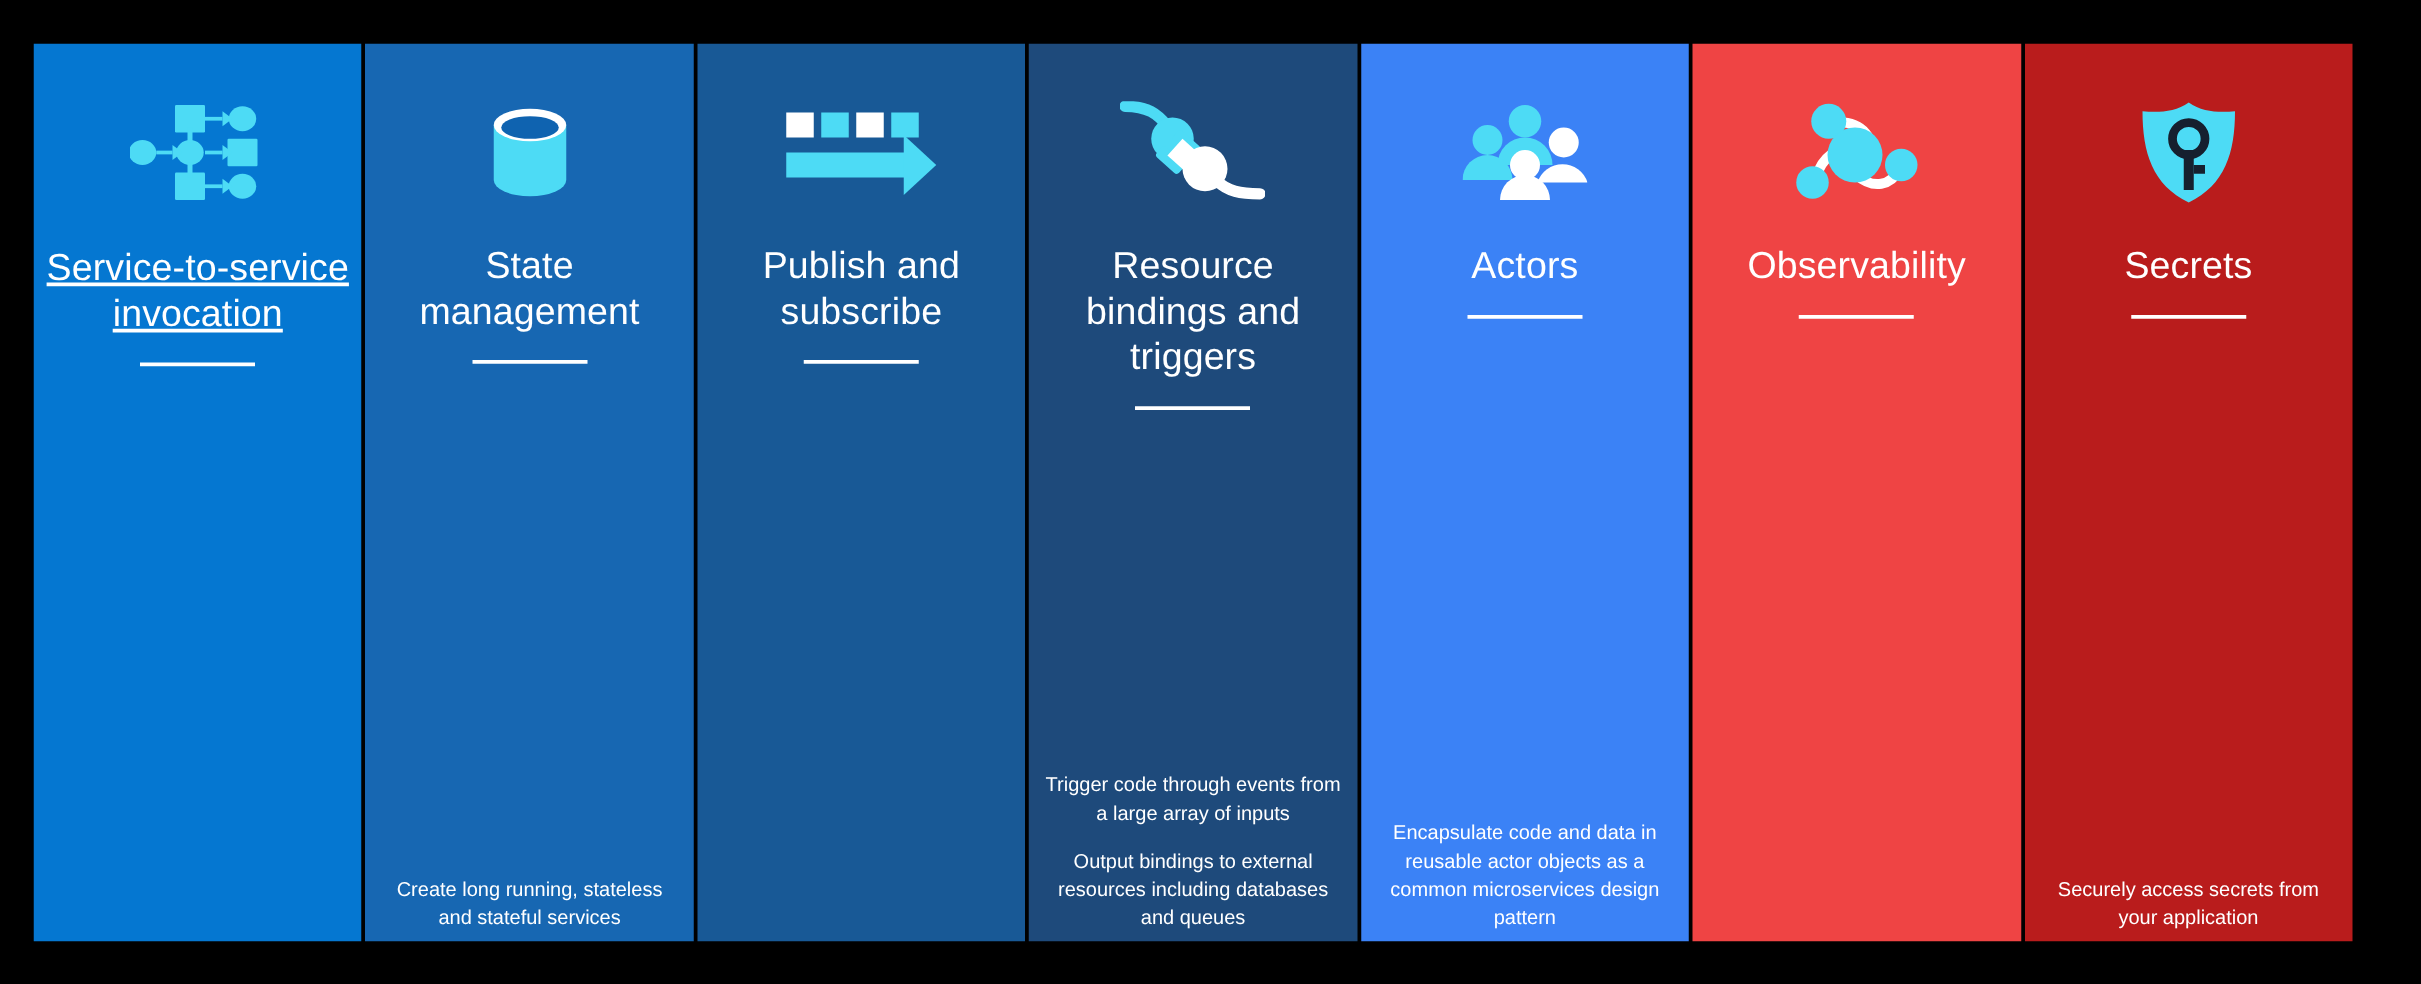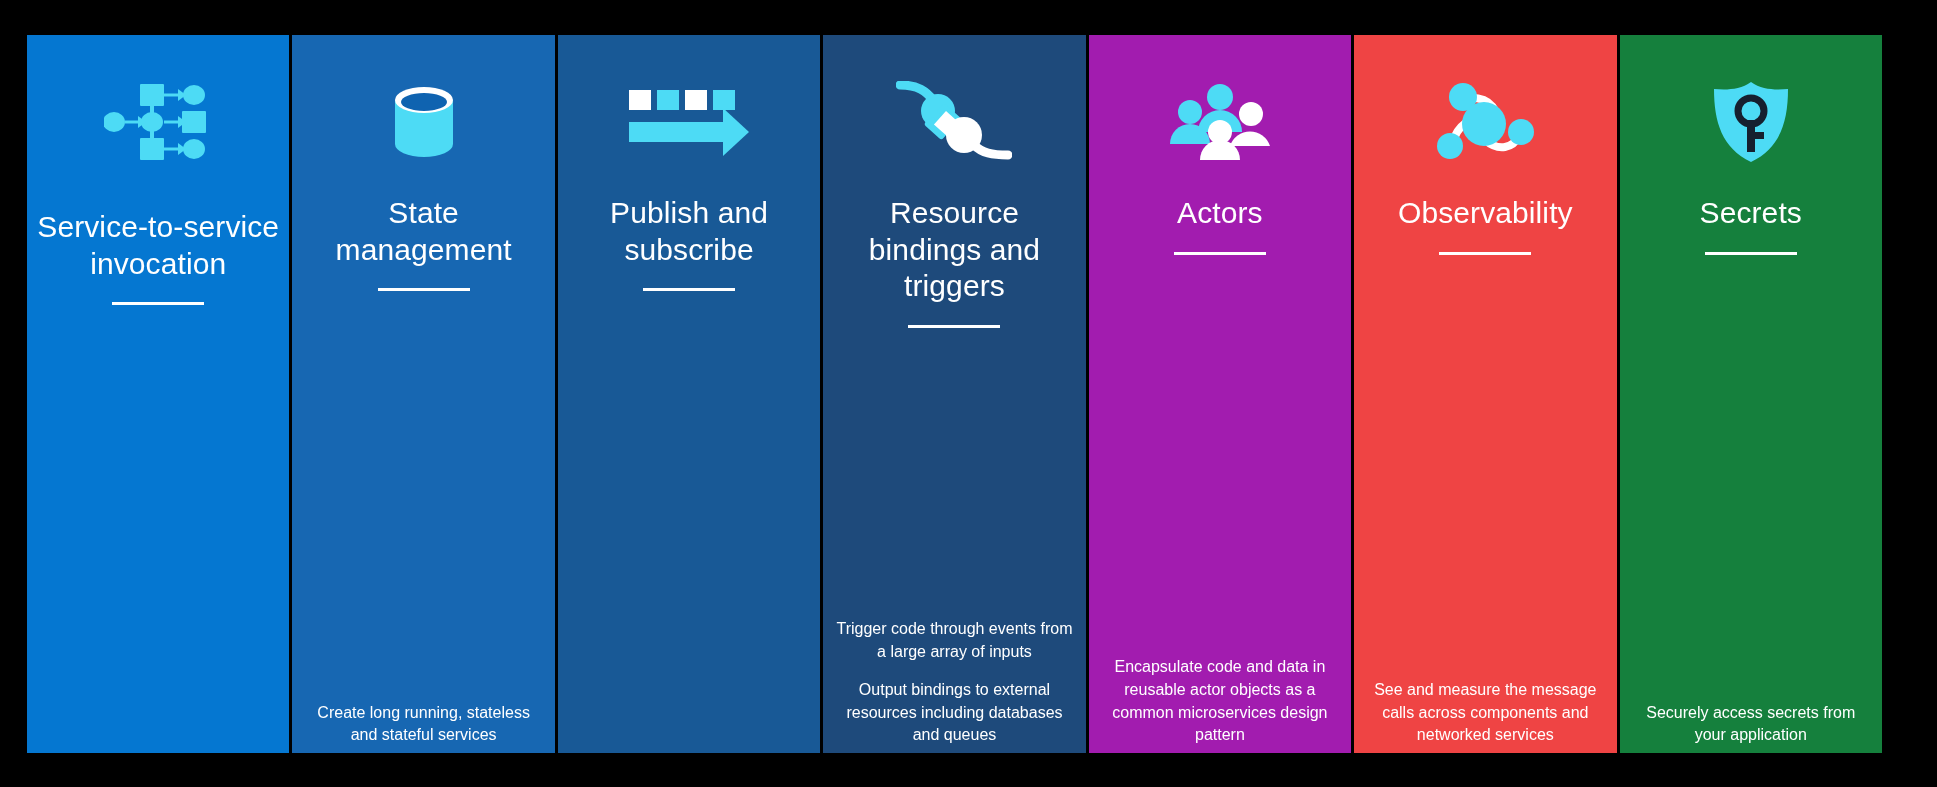--- a/index.html
+++ b/index.html
@@ -70,21 +70,21 @@
   .card-desc p {
     color: #ffffff;
     font-size: 16px;
     line-height: 1.42;
     text-align: center;
     font-weight: 400;
   }
   .card-desc p + p { margin-top: 15px; }
 
   
-  .col-1 .card-title { margin-top: 14px; }
+  .col-1 .card-title { margin-top: 2px; text-decoration: underline; }
   .col-2 .card-title { margin-top: 0px; }
 </style>
 </head>
 <body style="background: rgb(0, 0, 0);">
 
 <div id="board">
 
   <div class="column col-1" style="background: rgb(5, 119, 209);">
     <div class="icon-wrap">
       <svg width="108" height="84" viewBox="0 0 108 84" aria-hidden="true">
@@ -168,21 +168,21 @@
     <div class="card-title">Resource bindings and triggers</div>
     <div class="divider-wrap">
       <div class="divider"></div>
     </div>
     <div class="card-desc">
       <p>Trigger code through events from a large array of inputs</p>
       <p>Output bindings to external resources including databases and queues</p>
     </div>
   </div>
 
-  <div class="column col-5" style="background: #a21caf; align-items: flex-end;">
+  <div class="column col-5" style="background: #3b82f6; align-items: flex-end;">
     <div class="icon-wrap">
       <svg width="100" height="76" viewBox="0 0 100 76" aria-hidden="true">
         <circle cx="50" cy="13" r="13" fill="#4DDBF5"></circle>
         <path d="M28 48 A22 22 0 0 1 72 48 Z" fill="#4DDBF5"></path>
         <circle cx="20" cy="28" r="12" fill="#4DDBF5"></circle>
         <path d="M0 60 A20 20 0 0 1 40 60 Z" fill="#4DDBF5"></path>
         <circle cx="81" cy="30" r="12" fill="#ffffff"></circle>
         <path d="M60 62 A21 21 0 0 1 100 62 Z" fill="#ffffff"></path>
         <circle cx="50" cy="48" r="12" fill="#ffffff"></circle>
         <path d="M30 76 A20 20 0 0 1 70 76 Z" fill="#ffffff"></path>
@@ -208,26 +208,23 @@
         <circle cx="30" cy="15" r="14" fill="#4DDBF5"></circle>
         <circle cx="17" cy="64" r="13" fill="#4DDBF5"></circle>
         <circle cx="88" cy="50" r="13" fill="#4DDBF5"></circle>
         <circle cx="51" cy="42" r="22" fill="#4DDBF5"></circle>
       </svg>
     </div>
     <div class="card-title">Observability</div>
     <div class="divider-wrap">
       <div class="divider"></div>
     </div>
-    <div class="card-desc">
-      <p>See and measure the message calls across components and networked services</p>
-    </div>
-  </div>
-
-  <div class="column col-7" style="background: #15803d; align-items: center;">
+  </div>
+
+  <div class="column col-7" style="background: #b91c1c; align-items: center;">
     <div class="icon-wrap">
       <svg width="82" height="84" viewBox="0 0 82 84" aria-hidden="true">
         <path d="M41 2 C52 10 66 10 78 9 C78 42 70 68 41 82 C12 68 4 42 4 9 C16 10 30 10 41 2 Z" fill="#4DDBF5"></path>
         <circle cx="41" cy="31" r="13" fill="none" stroke="#16202f" stroke-width="7"></circle>
         <rect x="37" y="40" width="8" height="32" fill="#16202f"></rect>
         <rect x="45" y="52" width="9" height="7" fill="#16202f"></rect>
       </svg>
     </div>
     <div class="card-title">Secrets</div>
     <div class="divider-wrap">

